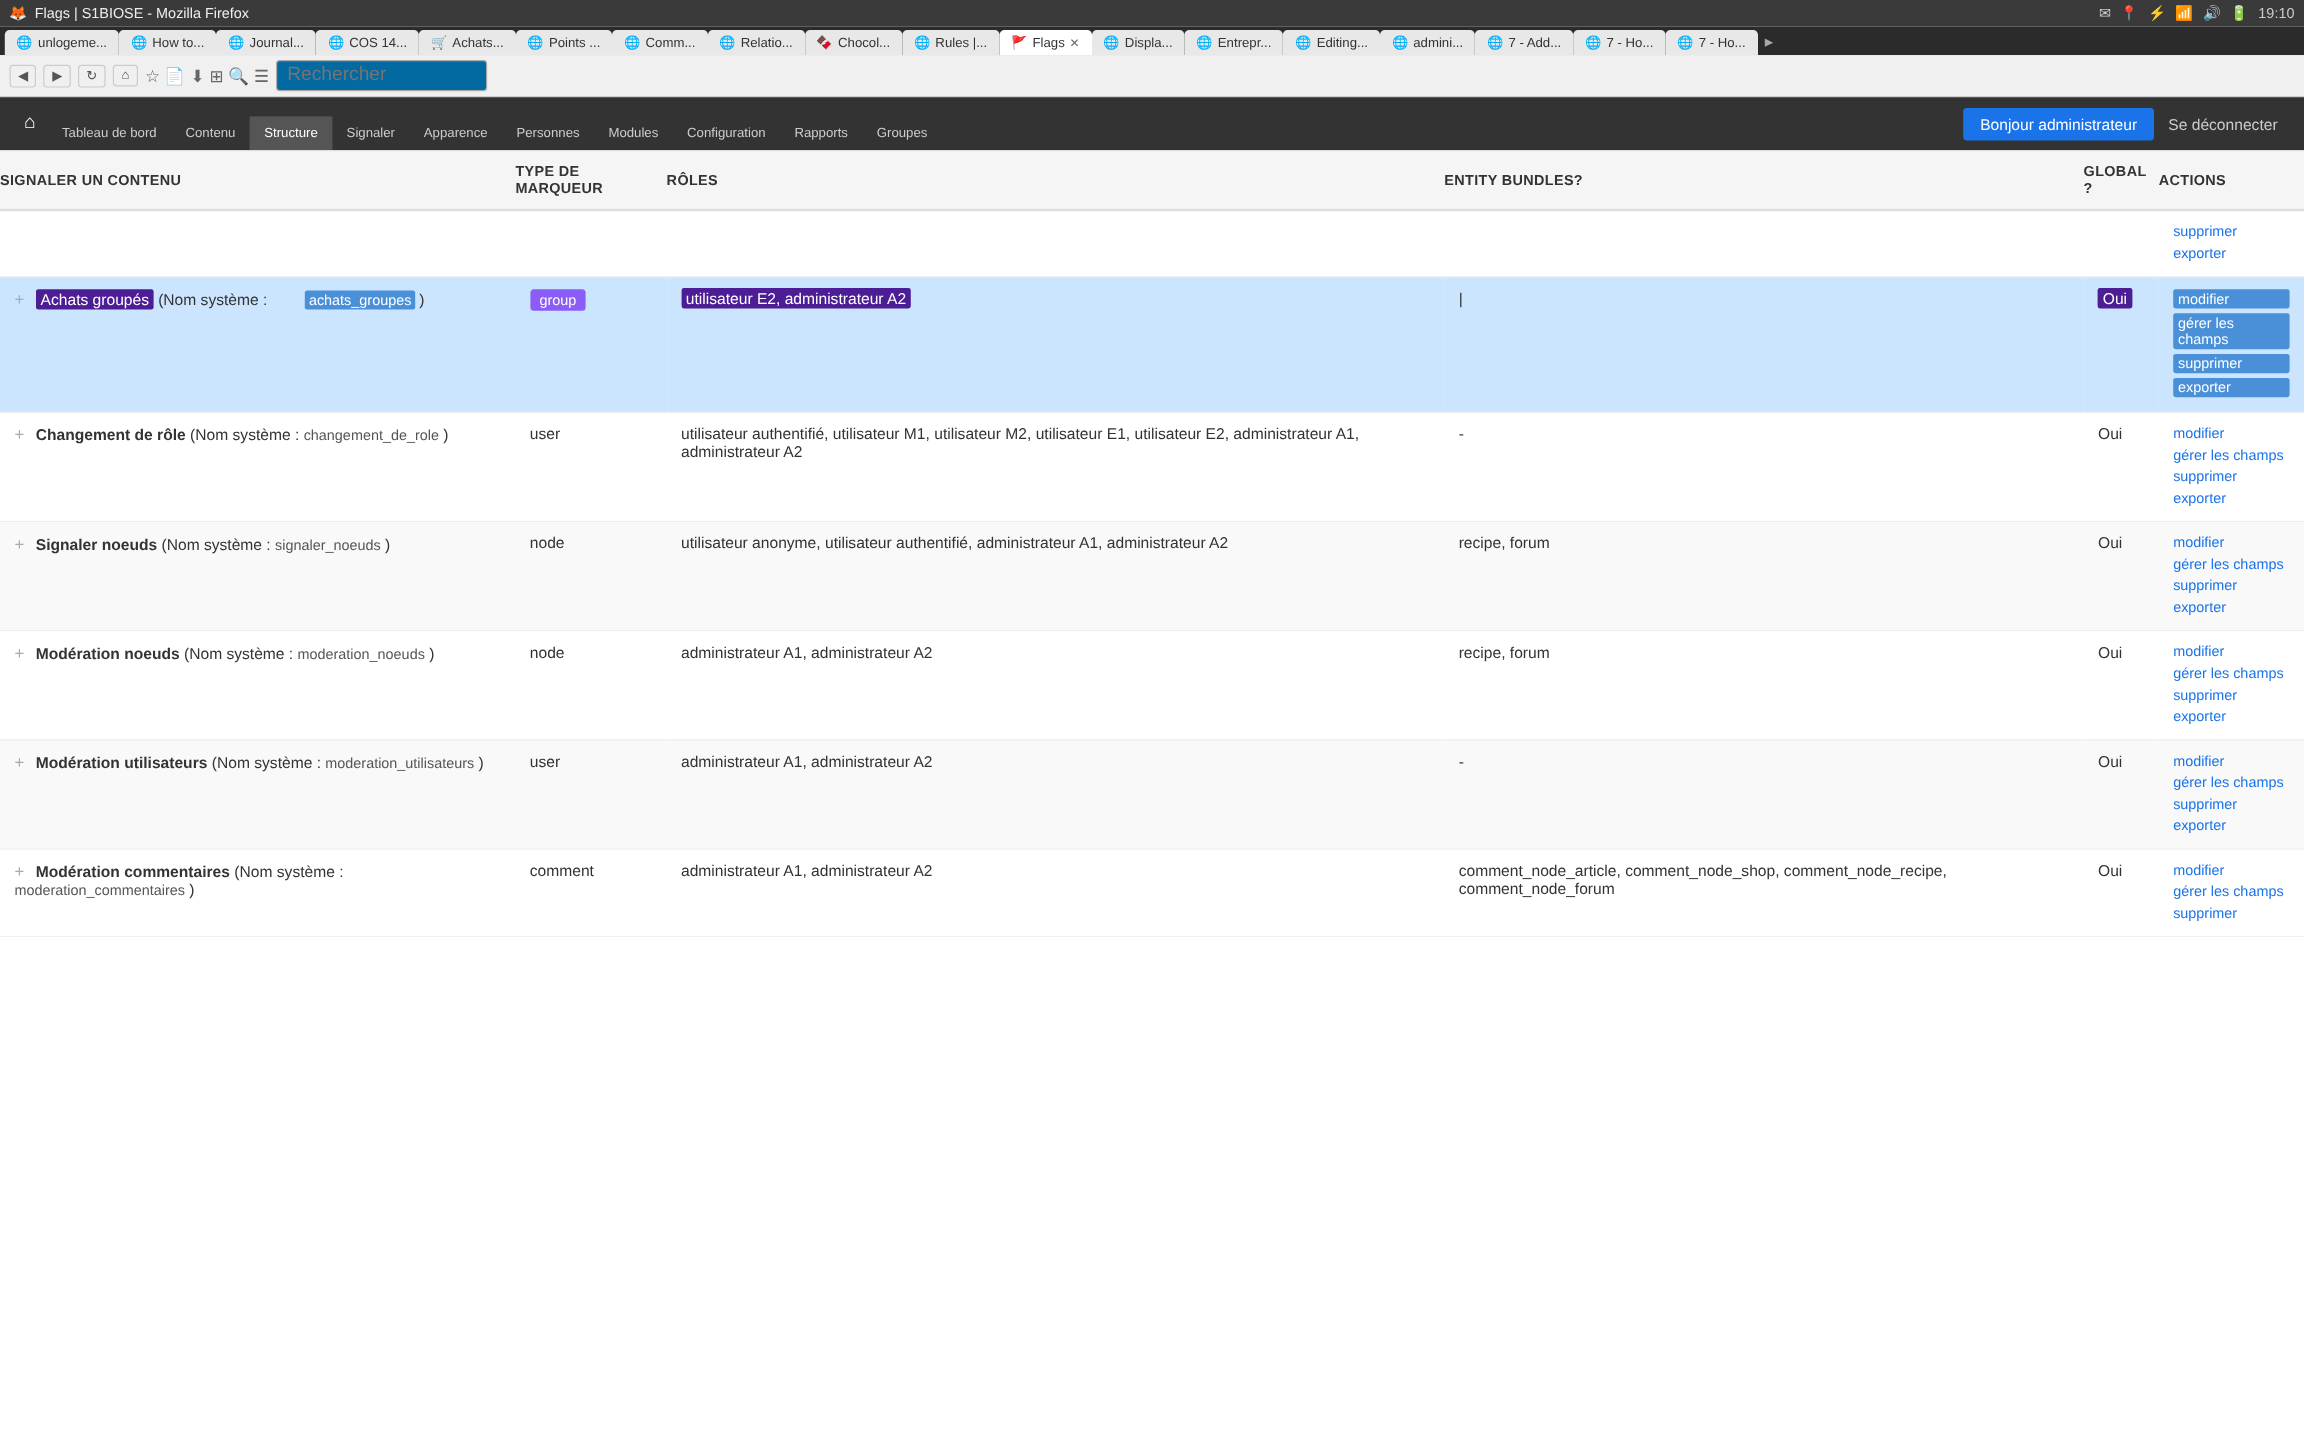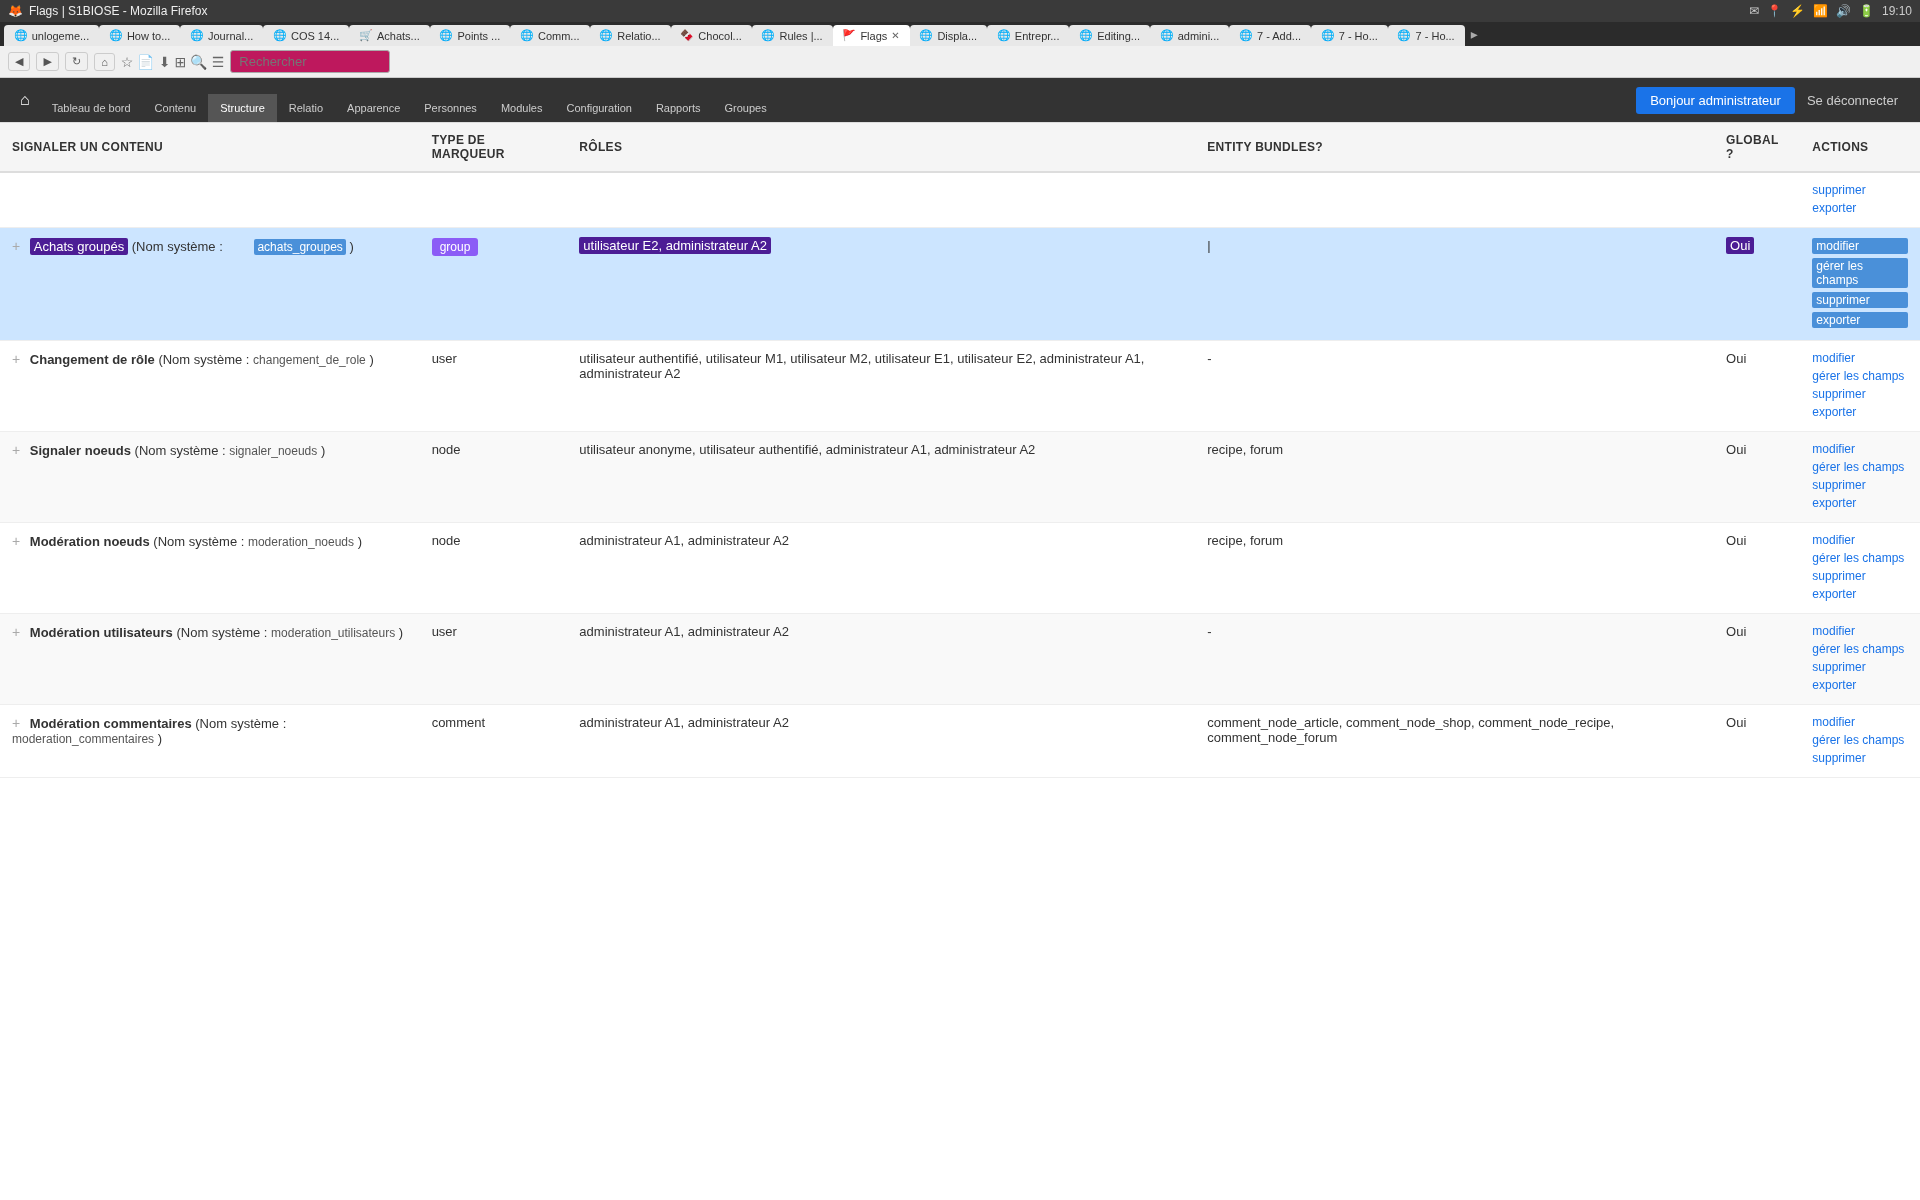--- a/index.html
+++ b/index.html
@@ -13,38 +13,38 @@
     .tab-bar { background: #2b2b2b; display: flex; align-items: flex-end; padding: 0 4px; overflow: hidden; }
     .tab { background: #e8e8e8; padding: 4px 10px; font-size: 11px; color: #333; border-radius: 4px 4px 0 0; display: flex; align-items: center; gap: 4px; white-space: nowrap; max-width: 120px; overflow: hidden; text-overflow: ellipsis; }
     .tab.active { background: #fff; }
     .tab-close { color: #666; font-size: 10px; cursor: pointer; }
     .tab-overflow { color: #aaa; font-size: 14px; padding: 4px 6px; }
 
     
     .address-bar { background: #f0f0f0; border-bottom: 1px solid #ccc; padding: 4px 8px; display: flex; align-items: center; gap: 6px; }
     .nav-btn { background: none; border: 1px solid #ccc; border-radius: 3px; padding: 2px 6px; font-size: 11px; cursor: pointer; color: #555; }
     .address-input { flex: 1; border: 1px solid #aaa; border-radius: 3px; padding: 3px 8px; font-size: 12px; background: #fff; }
-    .search-input { width: 160px; border: 1px solid #aaa; border-radius: 3px; padding: 3px 8px; font-size: 13px; background: #be185d; }
+    .search-input { width: 176px; border: 1px solid #aaa; border-radius: 3px; padding: 3px 8px; font-size: 16px; background: #0369a1; }
     .address-icons { display: flex; gap: 4px; color: #666; font-size: 14px; }
 
     
     .top-nav { background: #333; padding: 0 10px; display: flex; align-items: center; gap: 0; }
     .top-nav-home { color: #fff; padding: 8px 10px; font-size: 16px; cursor: pointer; }
     .top-nav-item { color: #ccc; padding: 8px 12px; font-size: 11px; cursor: pointer; text-decoration: none; margin-top: 16px; }
     .top-nav-item.active { background: #555; color: #fff; }
     .nav-spacer { flex: 1; }
     .nav-user { background: #1a73e8; color: #fff; padding: 6px 14px; border-radius: 3px; font-size: 13px; }
     .nav-logout { color: #ccc; padding: 8px 12px; font-size: 13px; cursor: pointer; }
 
     
     .main-content { padding: 0; background: #fff; }
 
     
     .flags-table { width: 100%; border-collapse: collapse; }
-    .flags-table th { background: #f5f5f5; border-bottom: 2px solid #ddd; border-top: 1px solid #ddd; padding: 10px 12px; text-align: left; font-size: 12px; font-weight: bold; color: #333; text-transform: uppercase; letter-spacing: 0.3px; margin-top: 16px; }
+    .flags-table th { background: #f5f5f5; border-bottom: 2px solid #ddd; border-top: 1px solid #ddd; padding: 10px 0; text-align: left; font-size: 12px; font-weight: bold; color: #333; text-transform: uppercase; letter-spacing: 0.3px; margin-top: 16px; }
     .flags-table td { padding: 10px 12px; vertical-align: top; border-bottom: 1px solid #eee; font-size: 13px; }
     .flags-table tr:nth-child(even) { background: #f9f9f9; }
     .flags-table tr:nth-child(odd) { background: #fff; }
     .flags-table tr.highlighted { background: #cce5ff !important; }
     .flags-table tr.highlighted td { background: transparent; }
     .flag-system-name { color: #555; font-size: 12px; }
     .flag-system-name-highlight { background: #4a90d9; color: #fff; padding: 1px 3px; border-radius: 2px; font-size: 12px; margin-left: 28px; }
 
     .drag-handle { color: #aaa; margin-right: 6px; font-size: 14px; cursor: move; }
 
@@ -170,21 +170,21 @@
     <span>☰</span>
   </div>
   <input class="search-input" type="text" placeholder="Rechercher" style="">
 </div>
 
 <div class="top-nav">
   <span class="top-nav-home">⌂</span>
   <a class="top-nav-item">Tableau de bord</a>
   <a class="top-nav-item">Contenu</a>
   <a class="top-nav-item active">Structure</a>
-  <a class="top-nav-item">Relatio</a>
+  <a class="top-nav-item">Signaler</a>
   <a class="top-nav-item">Apparence</a>
   <a class="top-nav-item">Personnes</a>
   <a class="top-nav-item">Modules</a>
   <a class="top-nav-item">Configuration</a>
   <a class="top-nav-item">Rapports</a>
   <a class="top-nav-item">Groupes</a>
   <div class="nav-spacer"></div>
   <span class="nav-user">Bonjour administrateur</span>
   <span class="nav-logout">Se déconnecter</span>
 </div>

